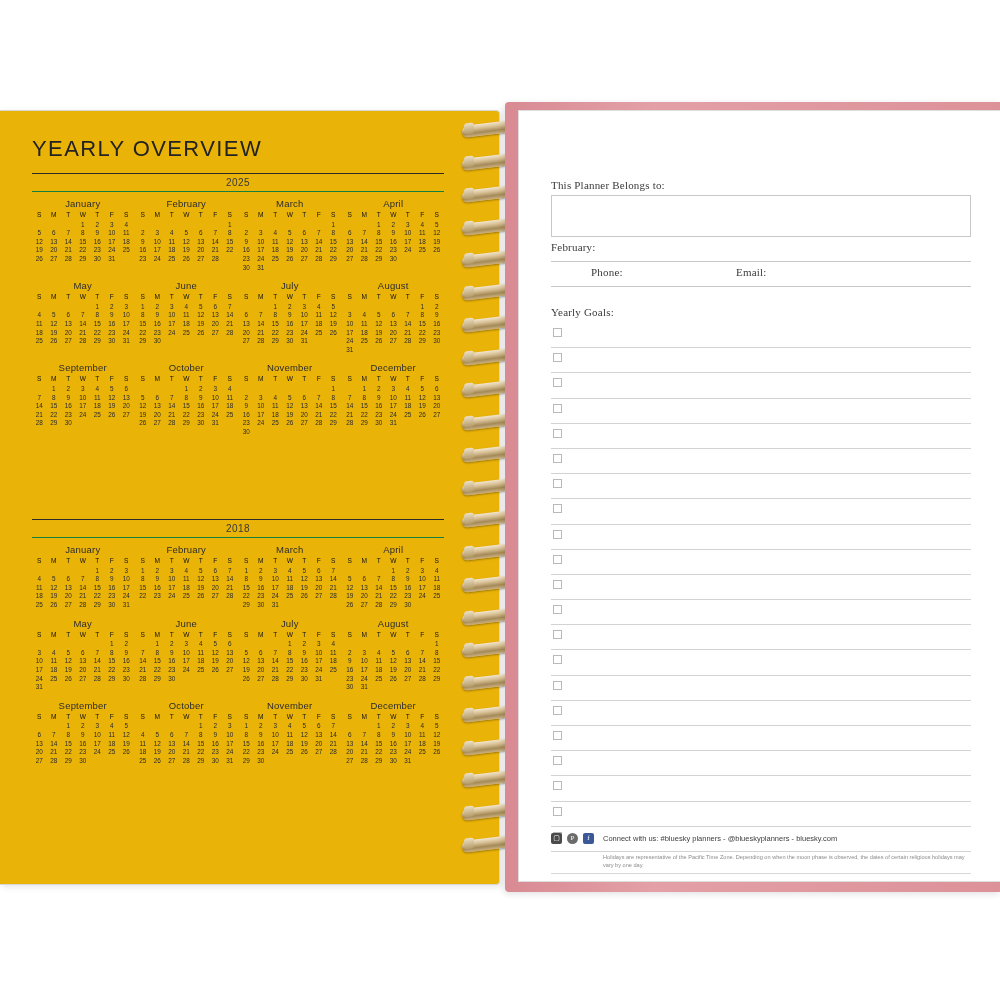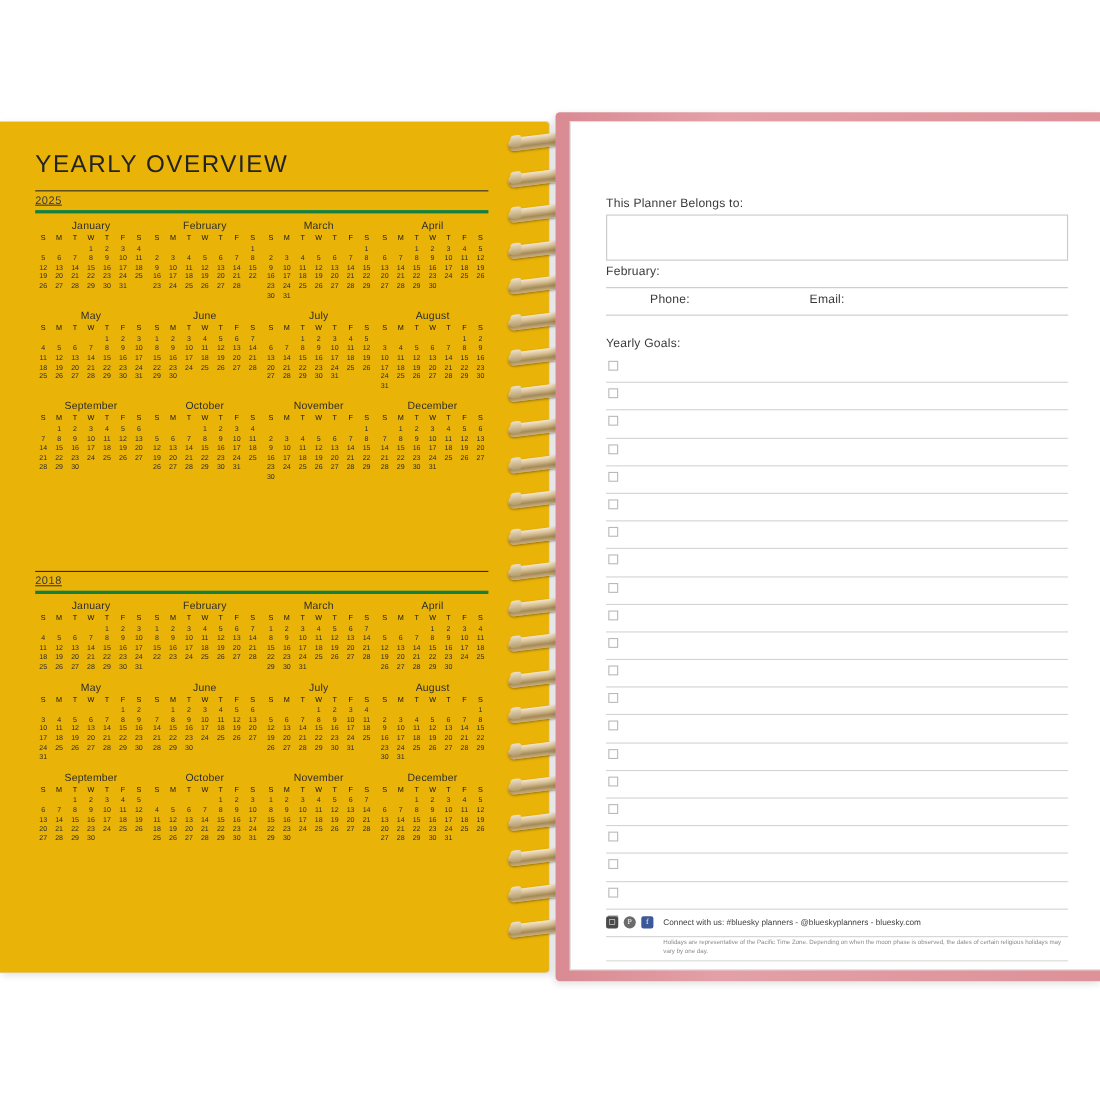--- a/index.html
+++ b/index.html
@@ -51,29 +51,29 @@
     color: #232323;
     font-weight: 400;
   }
 
   .year-block {
     position: absolute;
     left: 14px;
     width: 412px;
   }
   .year-label {
+    text-align: center;
     font-size: 10px;
     color: #3a3a3a;
     letter-spacing: 0.5px;
     padding-bottom: 3px;
-    border-bottom: 3px solid #15803d;
+    border-bottom: 1px solid #15803d;
     border-top: 1px solid #2b2b2b;
     padding-top: 3px;
     line-height: 11px;
-    text-decoration: underline;
   }
   .months-grid {
     display: grid;
     grid-template-columns: repeat(4, 1fr);
     gap: 0px 2px;
     margin-top: 6px;
   }
   .month {
     width: 100%;
     margin-bottom: 8px;
@@ -173,20 +173,21 @@
     position: absolute;
     left: 32px;
     top: 0;
     width: 420px;
     height: 100%;
   }
   .field-label {
     font-size: 11px;
     color: #3a3a3a;
     letter-spacing: 0.2px;
+    font-family: Liberation Serif, serif;
   }
   .belongs-label { position: absolute; left: 0; top: 68px; }
   .belongs-box {
     position: absolute;
     left: 0; top: 84px;
     width: 420px; height: 42px;
     border: 1px solid #c9c9c9;
     background: #fff;
     box-sizing: border-box;
   }

